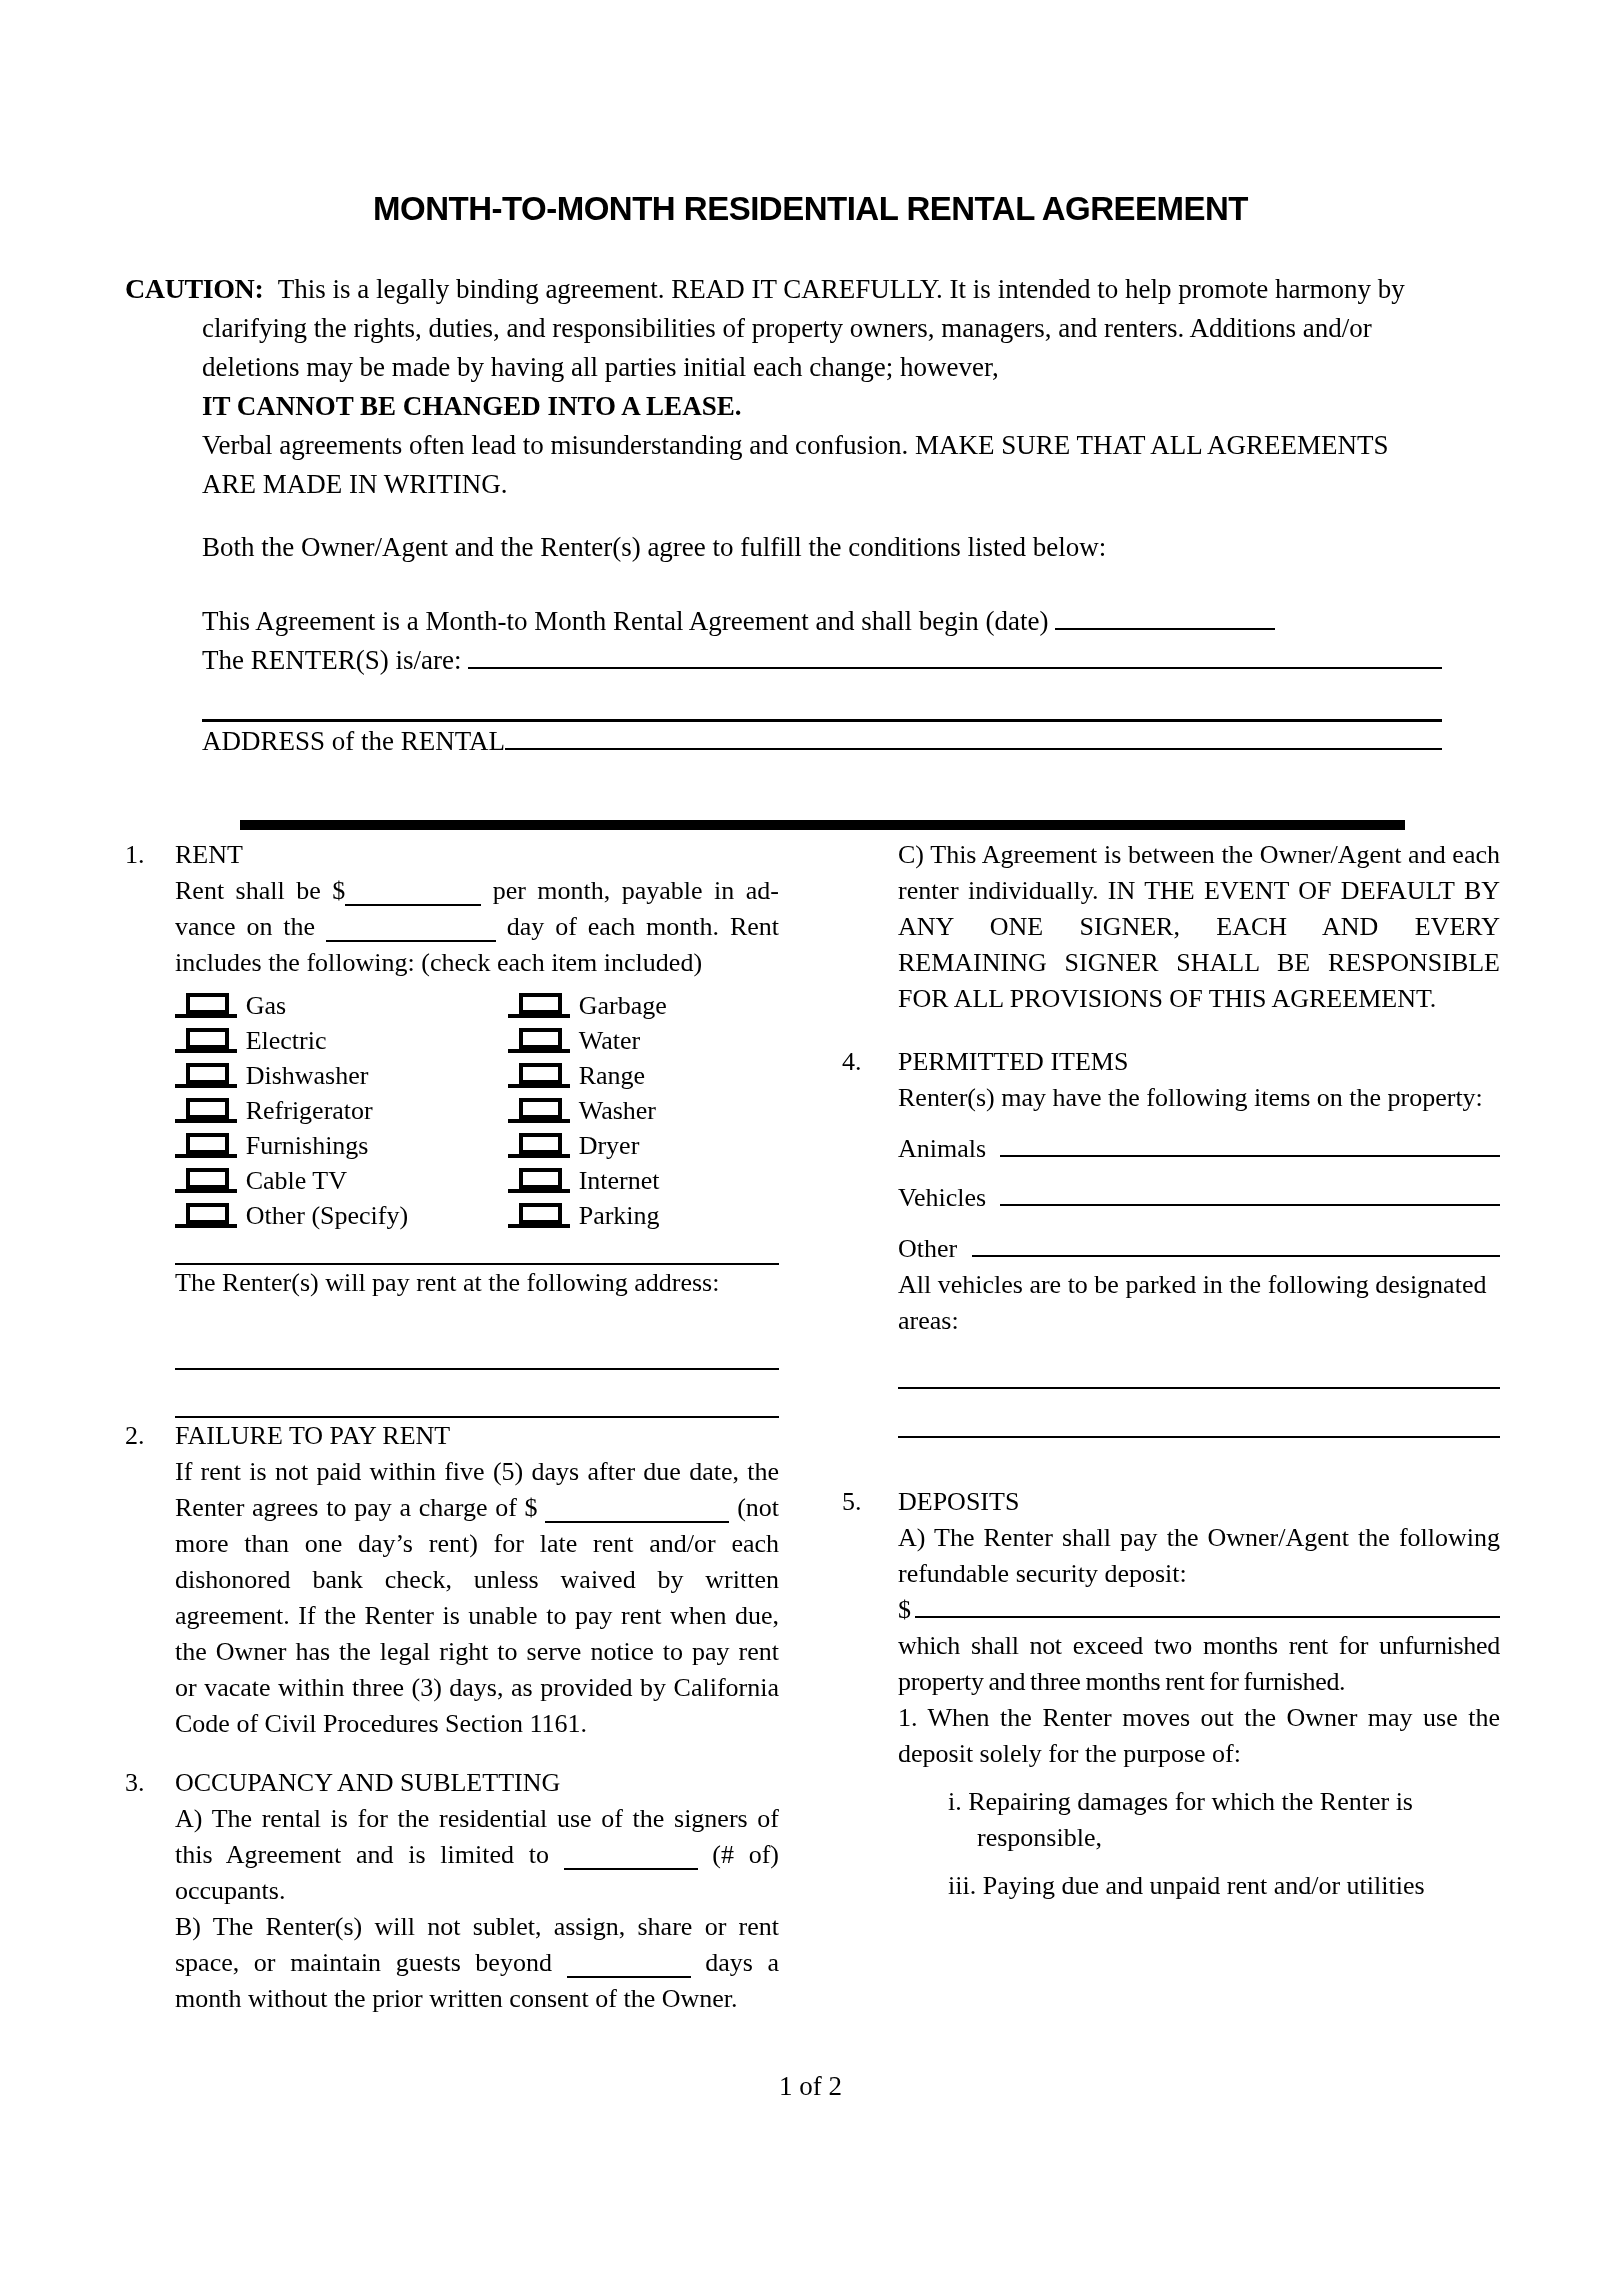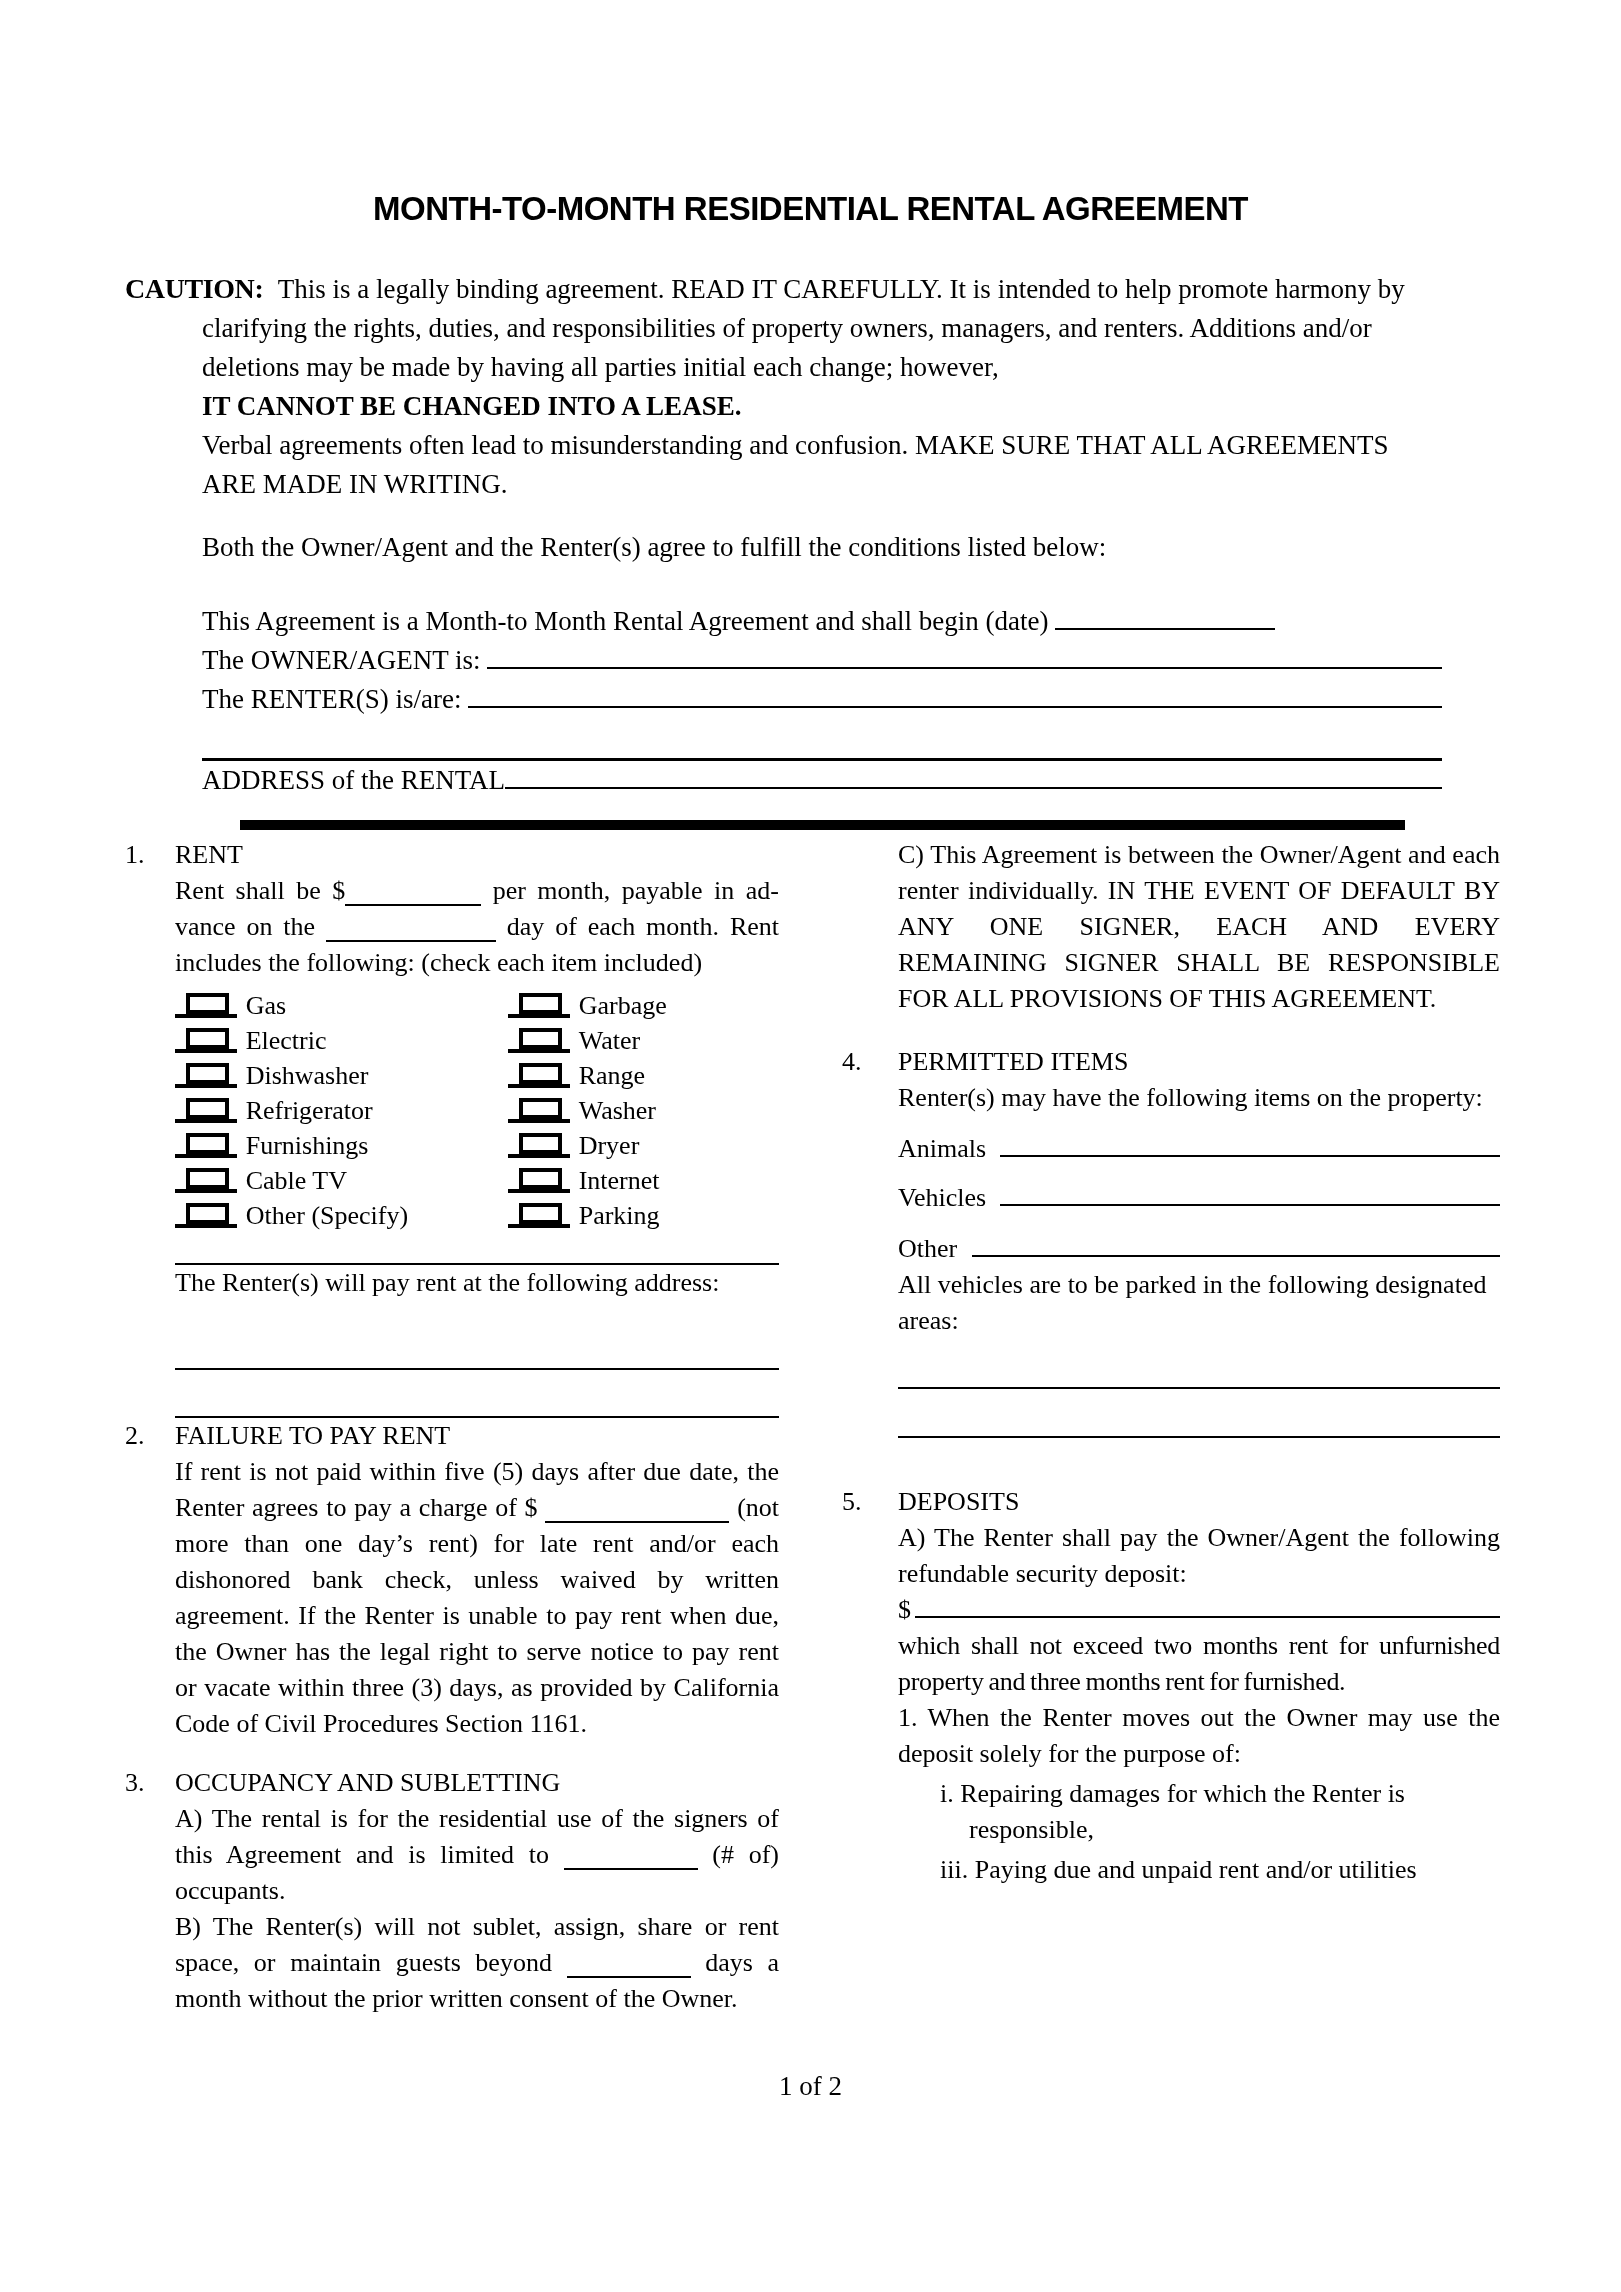--- a/index.html
+++ b/index.html
@@ -70,21 +70,21 @@
   .fieldrow .blank { margin-left:14.3px; }
   .fr-animals { margin-top:15px; }
   .fr-vehicles { margin-top:13.4px; }
   .fr-other { margin-top:15px; }
   .parking-note { margin-top:14.3px; }
   .rule-park-1 { margin-top:48px; }
   .rule-park-2 { margin-top:47px; }
   .tight { letter-spacing:-0.3px; word-spacing:-1.3px; }
   .dollar-row .blank { margin-left:3.6px; }
   .rlist { margin-left:38px; }
-  .rlist p { margin:4px; padding-left:29px; text-indent:-29px; }
+  .rlist p { margin:12px; padding-left:29px; text-indent:-29px; }
 
   .footer { position:absolute; top:2071px; left:0; width:100%; text-align:center; font-size:27px; }
 </style>
 </head>
 <body>
 
 <div class="page">
 
   <div class="title">MONTH-TO-MONTH RESIDENTIAL RENTAL AGREEMENT</div>
 
@@ -92,21 +92,20 @@
     <p class="p-hang"><span class="caution-label">CAUTION:</span><span>This is a legally binding agreement. READ IT CAREFULLY. It is intended to help promote harmony by clarifying the rights, duties, and responsibilities of property owners, managers, and renters. Additions and/or deletions may be made by having all parties initial each change; however,</span></p>
     <p class="bold">IT CANNOT BE CHANGED INTO A LEASE.</p>
     <p>Verbal agreements often lead to misunderstanding and confusion. MAKE SURE THAT ALL AGREEMENTS ARE MADE IN WRITING.</p>
   </div>
 
   <div class="intro">
     <div class="row row-agree">
         <span>Both the Owner/Agent and the Renter(s) agree to fulfill the conditions listed below:</span>
       </div>
     <div class="row"><span>This Agreement is a Month-to Month Rental Agreement and shall begin (date)</span>&nbsp;<span class="blank w-date"></span></div>
-    <div class="row"><span>The OWNER/AGENT is:</span>&nbsp;<span class="blank grow"></span></div>
     <div class="row"><span>The RENTER(S) is/are:</span>&nbsp;<span class="blank grow"></span></div>
     <div class="fullline"></div>
     <div class="row">
         <span>ADDRESS of the RENTAL</span>
         <span class="blank grow"></span>
       </div>
   </div>
 
   <div class="bar"></div>
 

